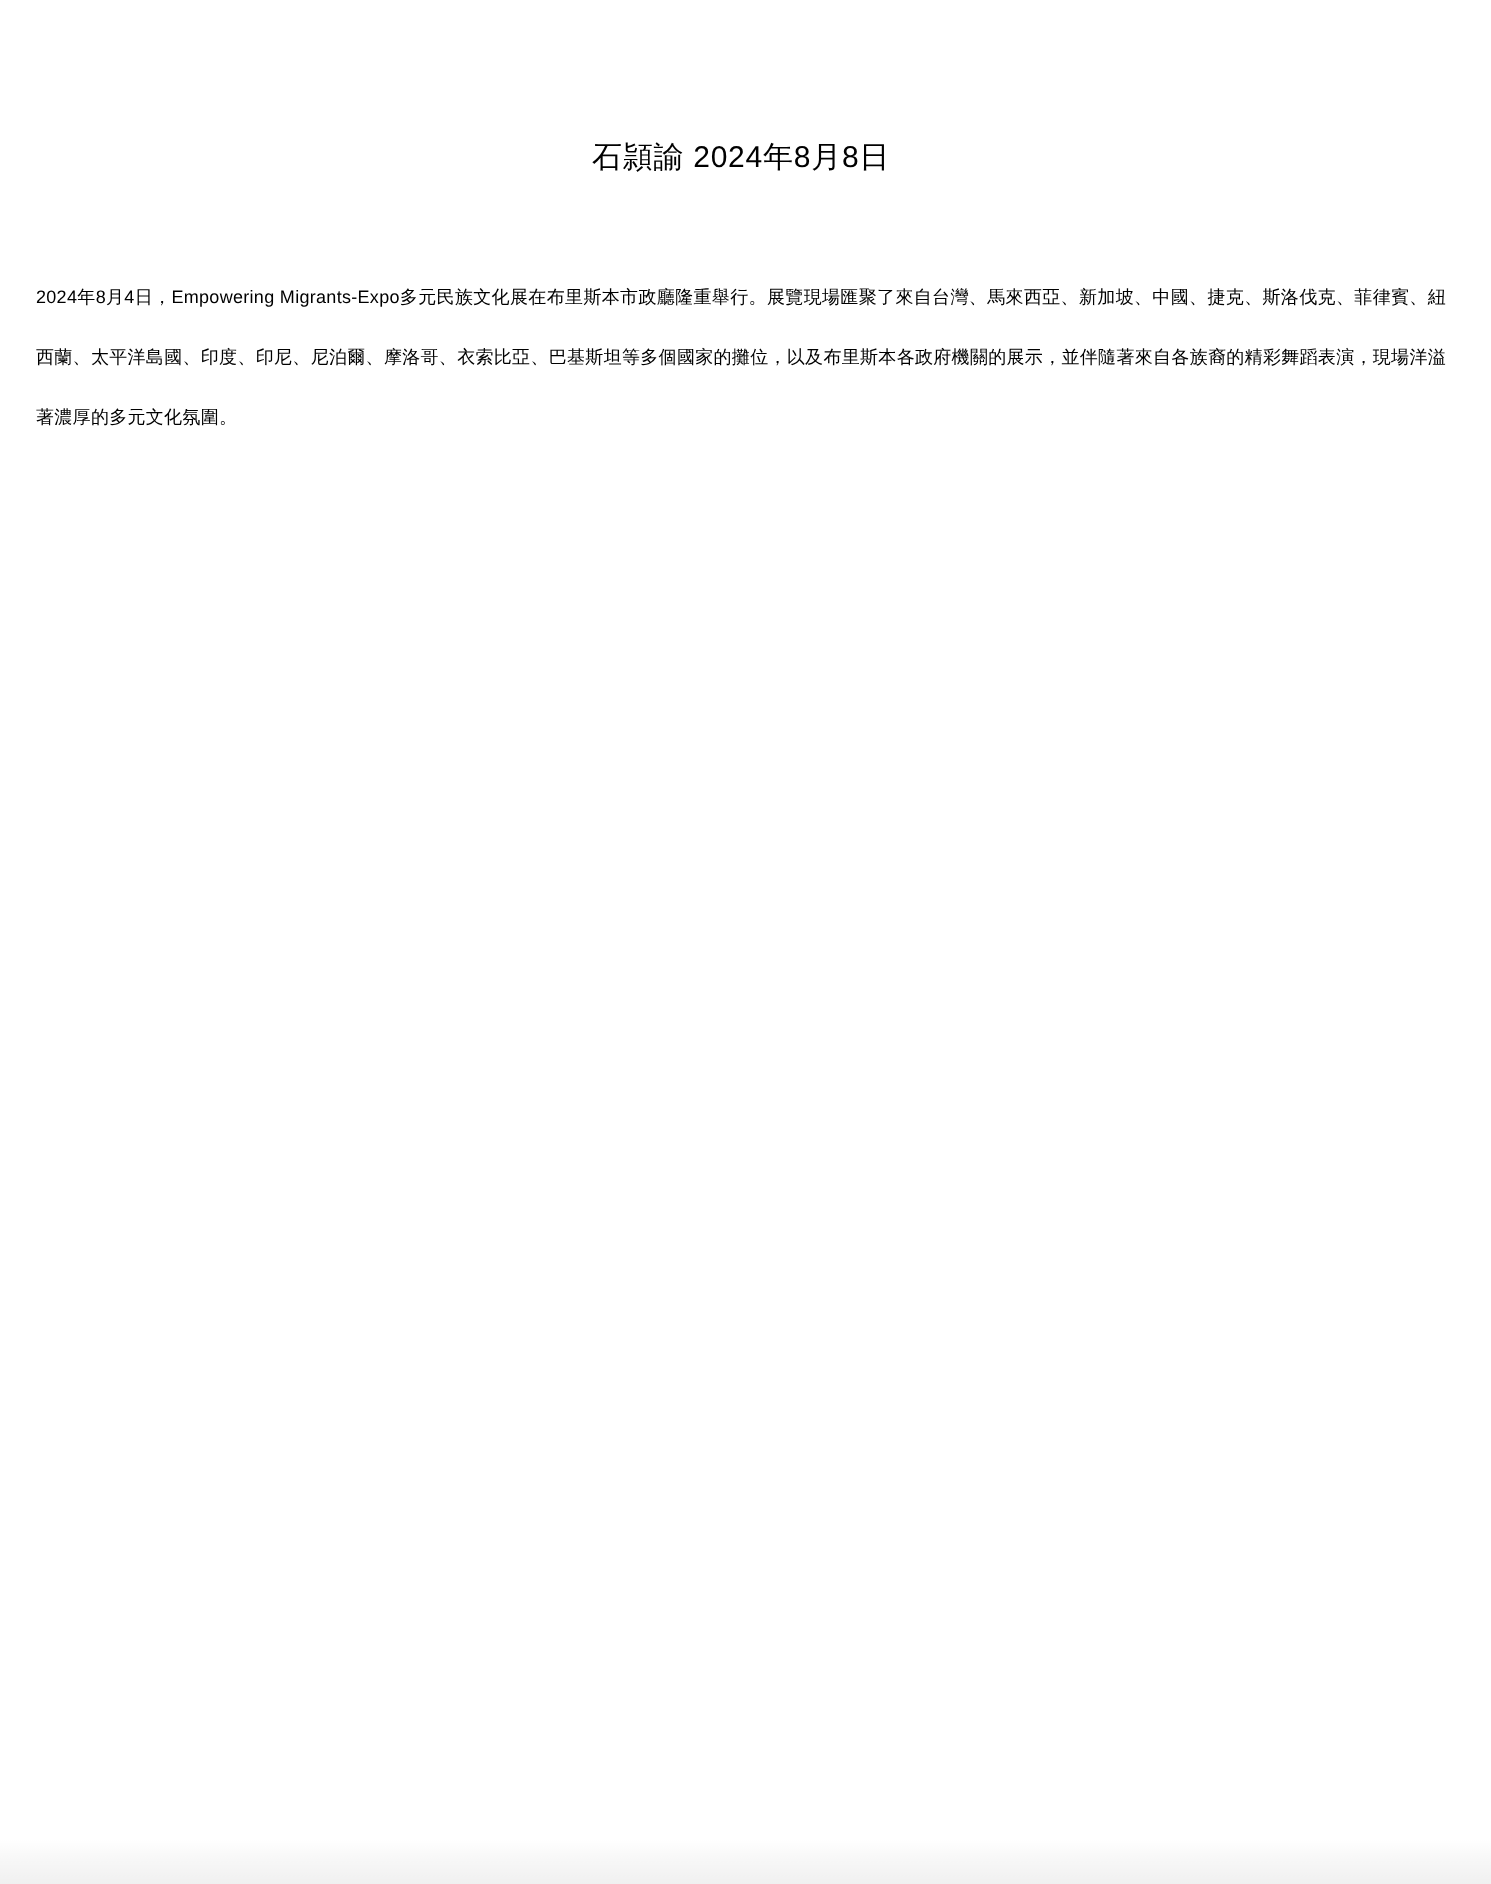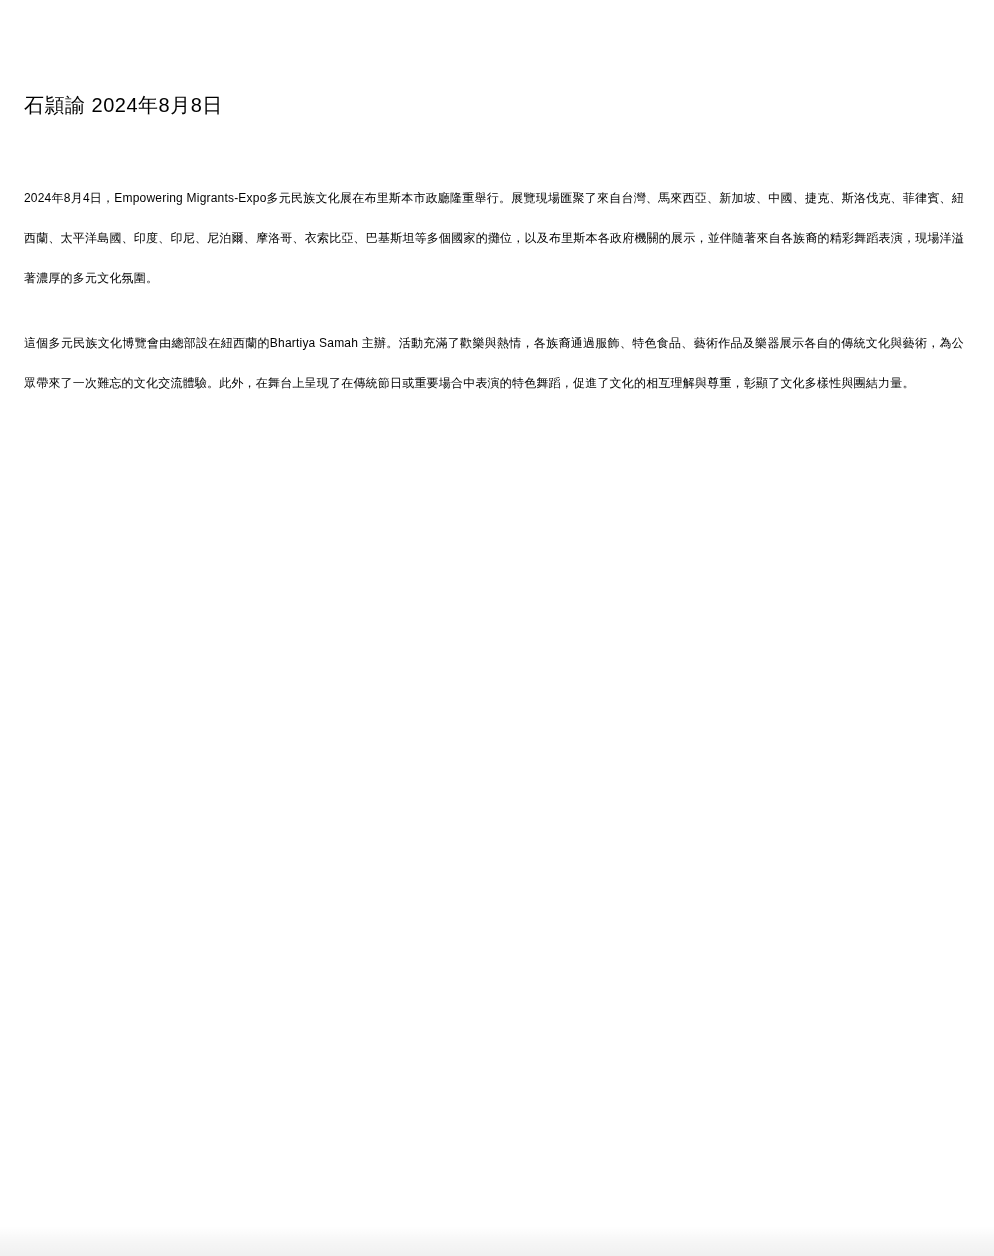--- a/index.html
+++ b/index.html
@@ -26,21 +26,21 @@
   .article-title {
     font-size: 23px;
     font-weight: 700;
     line-height: 31px;
     margin: 0;
     letter-spacing: 0.5px;
   }
   .byline {
     font-size: 20px;
     line-height: 30px;
-    text-align: left;
+    text-align: center;
     margin-top: 18px;
     letter-spacing: 0.5px;
   }
   .article-body {
     margin-top: 58px;
   }
   .article-body p {
     font-size: 12px;
     line-height: 40px;
     margin: 0 0 25px 0;
@@ -64,17 +64,16 @@
 </style>
 </head>
 <body>
 
 <div class="page">
 
   <div class="byline">石頴諭 2024年8月8日</div>
 
   <div class="article-body">
     <p>2024年8月4日，Empowering Migrants-Expo多元民族文化展在布里斯本市政廳隆重舉行。展覽現場匯聚了來自台灣、馬來西亞、新加坡、中國、捷克、斯洛伐克、菲律賓、紐西蘭、太平洋島國、印度、印尼、尼泊爾、摩洛哥、衣索比亞、巴基斯坦等多個國家的攤位，以及布里斯本各政府機關的展示，並伴隨著來自各族裔的精彩舞蹈表演，現場洋溢著濃厚的多元文化氛圍。</p>
-    <p>這個多元民族文化博覽會由總部設在紐西蘭的Bhartiya Samah 主辦。活動充滿了歡樂與熱情，各族裔通過服飾、特色食品、藝術作品及樂器展示各自的傳統文化與藝術，為公眾帶來了一次難忘的文化交流體驗。此外，在舞台上呈現了在傳統節日或重要場合中表演的特色舞蹈，促進了文化的相互理解與尊重，彰顯了文化多樣性與團結力量。</p>
   </div>
 
   <div class="bottom-edge"></div>
 </div>
 
 </body></html>

